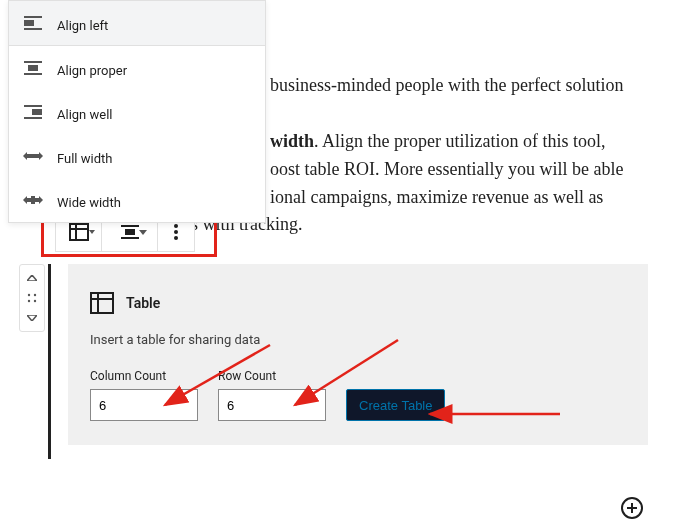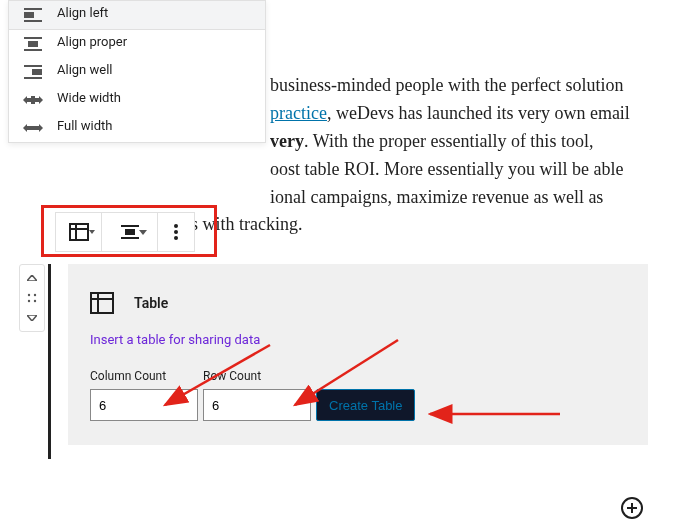--- a/index.html
+++ b/index.html
@@ -19,22 +19,22 @@
     left: 8px;
     top: 0;
     width: 258px;
     background: #fff;
     border: 1px solid #e0e0e0;
     box-shadow: 0 2px 6px rgba(0,0,0,0.08);
     z-index: 40;
   }
   .align-item {
     display: flex;
-    align-items: flex-start;
-    padding: 4px 14px;
+    align-items: flex-end;
+    padding: 12px 14px;
     cursor: pointer;
   }
   .align-item.highlighted {
     background: #f3f4f5;
     border-bottom: 1px solid #e0e0e0;
   }
   .align-item .ic {
     width: 20px;
     height: 20px;
     margin-right: 14px;
@@ -134,35 +134,35 @@
     position: absolute;
     left: 68px;
     top: 264px;
     width: 580px;
     background: #f0f0f0;
     padding: 28px 22px 24px 22px;
   }
   .table-block .hdr {
     display: flex;
     align-items: center;
-    gap: 20px;
+    gap: 12px;
     margin-bottom: 18px;
   }
   .table-block .hdr .ttl {
     font-weight: 600;
     font-size: 14px;
   }
   .table-block .desc {
     font-size: 13px;
-    color: #6d28d9;
+    color: #404040;
     margin-bottom: 22px;
   }
   .table-block .fields {
     display: flex;
-    gap: 5px;
+    gap: 20px;
     align-items: flex-end;
   }
   .fld {
     display: flex;
     flex-direction: column;
     gap: 6px;
   }
   .fld label {
     font-size: 12px;
     color: #1e1e1e;
@@ -233,40 +233,40 @@
           <rect x="0" y="0" width="18" height="2" fill="#555"></rect>
           <rect x="8" y="4" width="10" height="6" fill="#555"></rect>
           <rect x="0" y="12" width="18" height="2" fill="#555"></rect>
         </svg>
     </span>
     <span class="lbl">Align well</span>
   </div>
   <div class="align-item">
     <span class="ic">
       <svg width="20" height="14" viewBox="0 0 20 14">
+          <path d="M0 7 L4 3 V5 H16 V3 L20 7 L16 11 V9 H4 V11 Z" fill="#555"></path>
+        </svg>
+    </span>
+    <span class="lbl">Full width</span>
+  </div>
+  <div class="align-item">
+    <span class="ic">
+      <svg width="20" height="14" viewBox="0 0 20 14">
           <path d="M0 7 L4 3 V5 H8 V9 H4 V11 Z M20 7 L16 3 V5 H12 V9 H16 V11 Z" fill="#555"></path>
           <rect x="8" y="3" width="4" height="8" fill="#555"></rect>
         </svg>
     </span>
     <span class="lbl">Wide width</span>
   </div>
-  <div class="align-item">
-    <span class="ic">
-      <svg width="20" height="14" viewBox="0 0 20 14">
-          <path d="M0 7 L4 3 V5 H16 V3 L20 7 L16 11 V9 H4 V11 Z" fill="#555"></path>
-        </svg>
-    </span>
-    <span class="lbl">Full width</span>
-  </div>
 </div>
 
 <div class="body-text">
   <span style="margin-left:200px">business-minded people with the perfect solution </span><br>
-  <span style="margin-left:200px"><a>practice</a><span>, weDevs has launched its very own email </span></span><br>
-  <span style="margin-left:200px"><strong>very</strong><span>. With the proper essentially of this tool, </span></span><br>
+  <br>
+  <span style="margin-left:200px"><strong>width</strong><span>. Align the proper utilization of this tool, </span></span><br>
   <span style="margin-left:200px">oost table ROI. More essentially you will be able </span><br>
   <span style="margin-left:200px">ional campaigns, maximize revenue as well as </span><br>
   <span style="margin-left:110px">rts with tracking.</span>
 </div>
 
 <div class="toolbar-highlight"></div>
 
 <div class="block-toolbar">
   <div class="tb-btn">
     <span>

